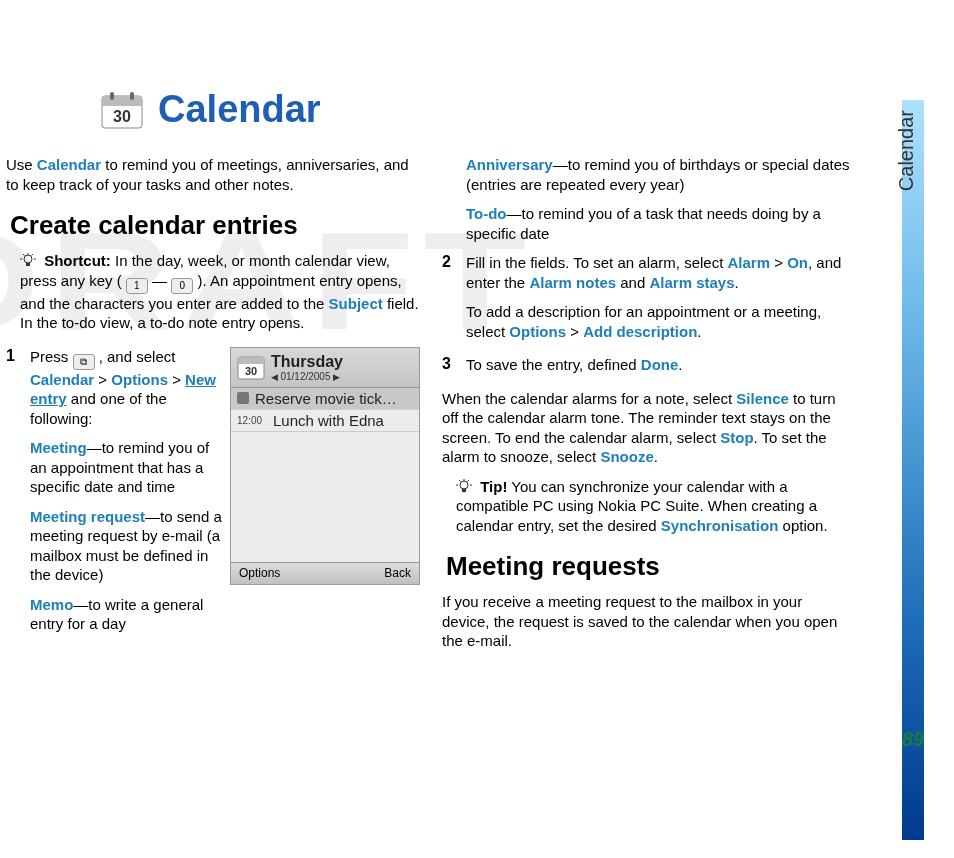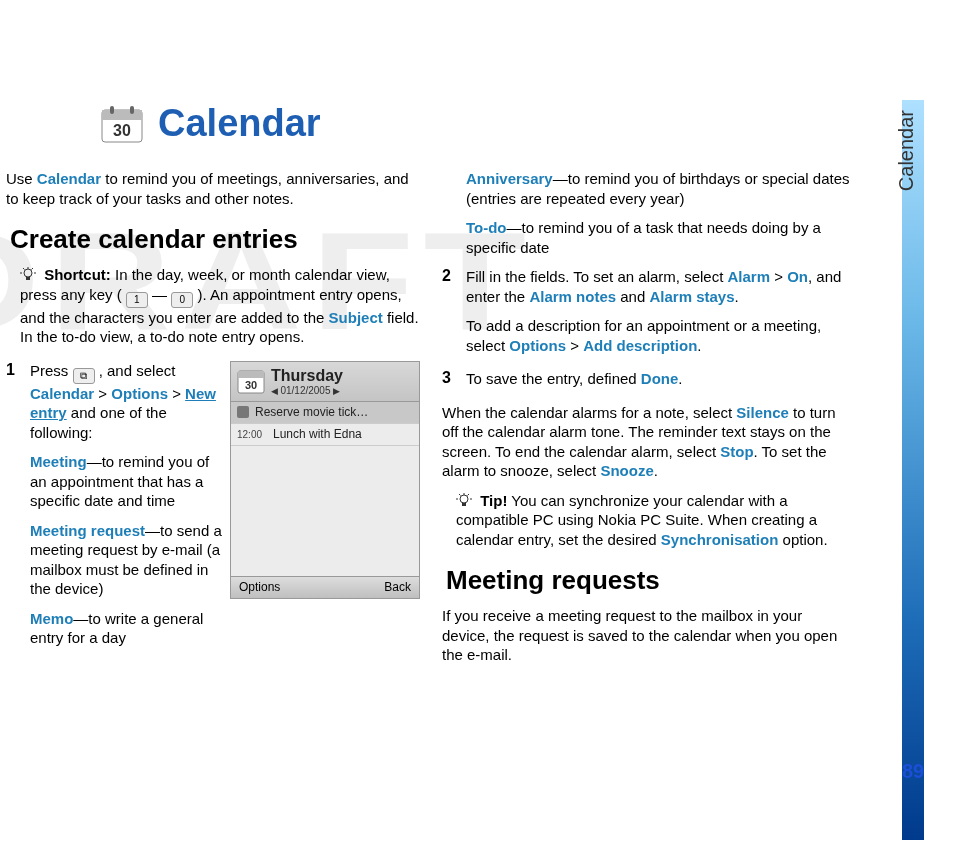--- a/index.html
+++ b/index.html
@@ -33,32 +33,33 @@
     right: 36px; top: 110px;
     writing-mode: vertical-rl;
     transform: rotate(180deg);
     font-size: 20px;
     color: #333;
     z-index: 2;
   }
   
   .page-number {
     position: absolute;
-    right: 30px; top: 760px;
+    right: 30px; top: 728px;
     width: 22px;
-    color: #1d4ed8;
+    color: #15803d;
     font-weight: 700;
     font-size: 20px;
     text-align: center;
     z-index: 3;
+    font-style: italic;
   }
   
   .content {
     position: absolute;
-    left: 0; top: 102px;
+    left: 0; top: 88px;
     width: 860px;
     z-index: 2;
     padding: 0 10px 0 6px;
   }
   
   .chapter-header { display: flex; align-items: center; gap: 14px; margin-bottom: 24px; padding-left: 94px; }
   .chapter-title { color: #1e5fb3; font-size: 38px; font-weight: 700; }
   .cal-icon { width: 44px; height: 40px; }
   
   .columns { display: flex; gap: 22px; }
@@ -92,21 +93,21 @@
     padding: 4px 6px;
     border-bottom: 1px solid #999;
   }
   .mini-cal-icon { width: 28px; height: 28px; }
   .phone-day { font-weight: 700; font-size: 16px; color: #222; }
   .phone-date { font-size: 10px; color: #333; }
   .phone-row { display: flex; align-items: center; height: 22px; padding: 0 6px; border-bottom: 1px solid #ccc; }
   .phone-row.sel { background: #c8c8c8; }
   .row-icon { width: 12px; height: 12px; margin-right: 6px; background: #777; border-radius: 2px; }
   .row-time { width: 36px; color: #444; font-size: 10px; }
-  .row-text { font-size: 12px; color: #222; }
+  .row-text { font-size: 15px; color: #222; }
   .phone-empty { height: 128px; }
   .phone-softkeys {
     position: absolute; bottom: 0; left: 0; right: 0;
     height: 22px; display: flex; justify-content: space-between;
     align-items: center; padding: 0 8px;
     background: linear-gradient(#ddd,#bfbfbf);
     border-top: 1px solid #999;
     font-size: 12px;
   }
   

